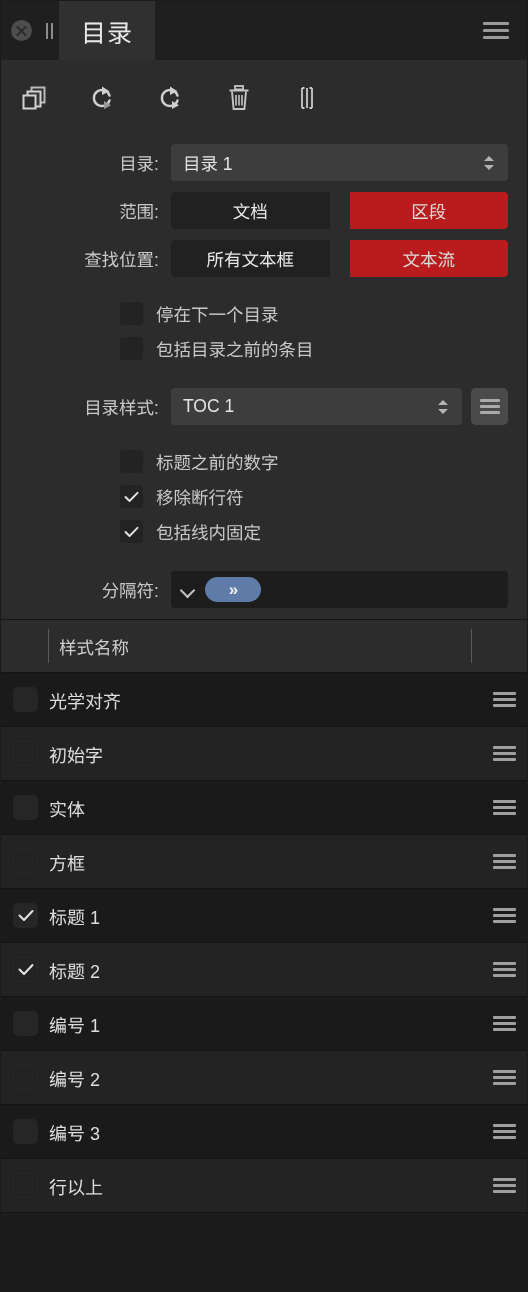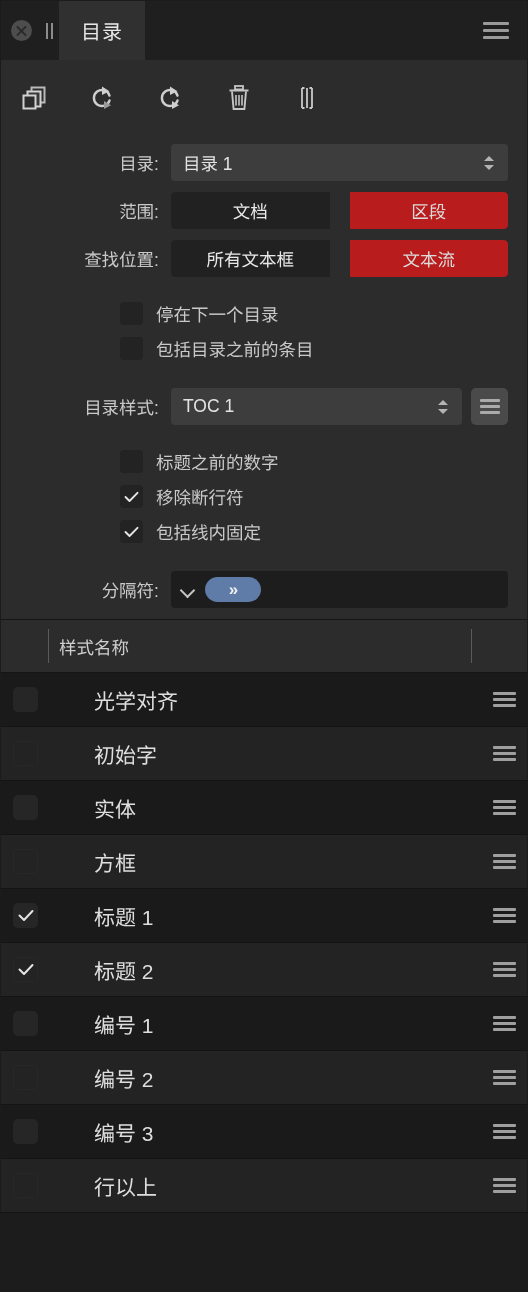--- a/index.html
+++ b/index.html
@@ -70,21 +70,21 @@
     width: 2px; height: 16px;
     background: #8c8c8c;
   }
 
   .tab-active {
     background: #303030;
     display: flex;
     align-items: center;
     justify-content: center;
     padding: 0 22px;
-    font-size: 20px;
+    font-size: 25px;
     color: #e8e8e8;
     letter-spacing: 1px;
     cursor: default;
   }
   .tabbar-spacer { flex: 1 1 auto; }
   .tab-menu-btn {
     display: flex;
     align-items: center;
     justify-content: center;
     padding: 0 18px 0 14px;
@@ -332,23 +332,22 @@
     display: flex;
     align-items: center;
     justify-content: center;
   }
   .lrow.odd .lcb  { background: #262626; }
   .lrow.even .lcb { background: transparent; box-shadow: inset 0 0 0 1px rgba(255,255,255,0.025); }
   .lcb svg { display: block; visibility: hidden; }
   .lcb.checked svg { visibility: visible; }
   .lname {
     flex: 1 1 auto;
-    font-size: 21px;
+    font-size: 18px;
     color: #dedede;
-    margin-left: 45px;
   }
   .lgrip {
     width: 46px;
     display: flex;
     align-items: center;
     justify-content: center;
     flex: 0 0 auto;
   }
   .lgrip .hamburger { width: 23px; gap: 3px; }
   .lgrip .hamburger i { height: 3px; background: #9f9f9f; }

